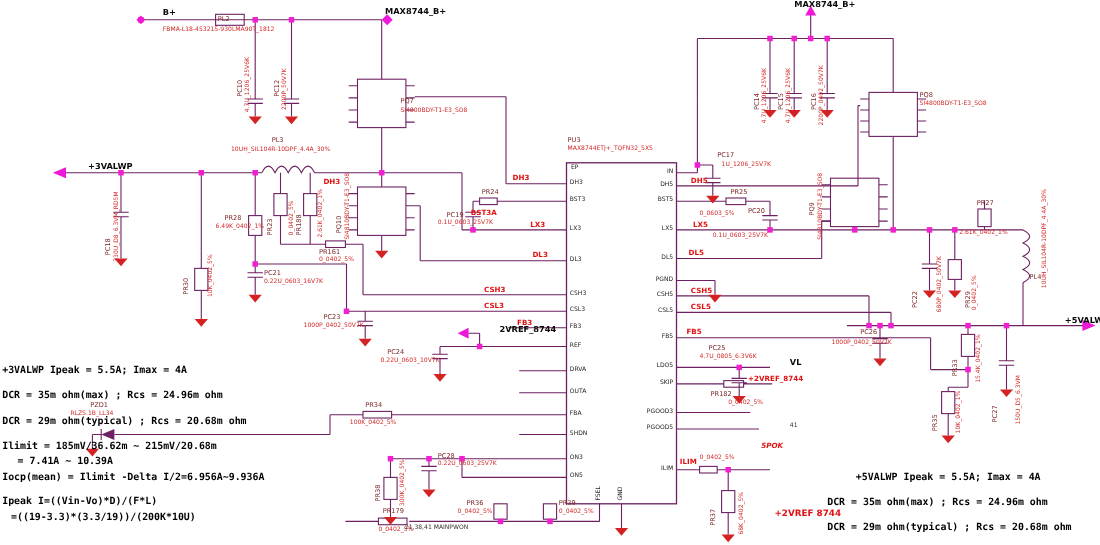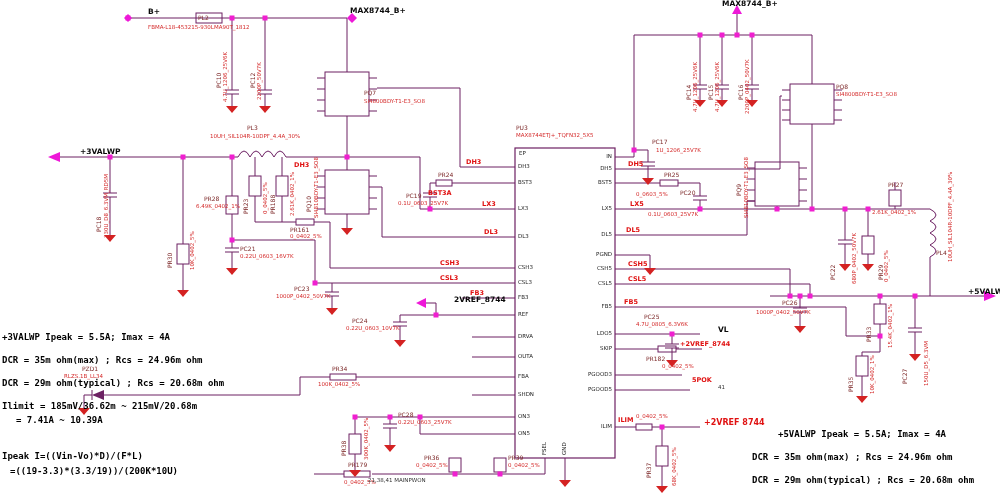--- a/index.html
+++ b/index.html
@@ -4,21 +4,21 @@
 <style>
   html,body{margin:0;padding:0;background:#fff;}
   .stage{position:relative;width:1000px;height:495px;background:#ffffff;overflow:hidden;
          font-family:"DejaVu Sans",sans-serif;}
   .stage svg{position:absolute;left:0;top:0;}
   #text-layer{position:absolute;left:0;top:0;width:1000px;height:495px;}
   .t{position:absolute;white-space:pre;line-height:1;}
   .ref{font-size:6px;color:#7c2727;}
   .val{font-size:5.5px;color:#d42a2a;}
   .net{font-size:6.5px;font-weight:bold;color:#e01212;}
-  .netbig{font-size:8px;font-weight:bold;color:#e01212;}
+  .netbig{font-size:8px;font-weight:bold;color:#e01212;margin-top:44px;}
   .power{font-size:7.5px;font-weight:bold;color:#0a0a0a;padding-left:24px;}
   .pin{font-size:5.5px;color:#222;}
   .note{font-size:5.5px;color:#333;}
   .anno{font-family:"DejaVu Sans Mono",monospace;font-size:9px;font-weight:bold;color:#000;}
   .r{transform:rotate(-90deg);transform-origin:0 0;}
   .ar{transform:translateX(-100%);}
 </style>
 </head>
 <body>
 
@@ -153,20 +153,21 @@
       <span class="t power" style="left: 698px; top: 0px;">MAX8744_B+</span>
       <span class="t power" style="left: 56px; top: 148px;">+3VALWP</span>
       <span class="t power" style="left: 944px; top: 288px;">+5VALWP</span>
       <span class="t power" style="left: 430px; top: 296px;">2VREF_8744</span>
       <span class="t power" style="left: 694px; top: 326px;">VL</span>
       <span class="t anno" style="left: 2px; top: 333px;">+3VALWP Ipeak = 5.5A; Imax = 4A</span>
       <span class="t anno" style="left: 2px; top: 356px;">DCR = 35m ohm(max) ; Rcs = 24.96m ohm</span>
       <span class="t anno" style="left: 2px; top: 379px;">DCR = 29m ohm(typical) ; Rcs = 20.68m ohm</span>
       <span class="t anno" style="left: 2px; top: 402px;">Ilimit = 185mV/36.62m ~ 215mV/20.68m</span>
       <span class="t anno" style="left: 16px; top: 416px;">= 7.41A ~ 10.39A</span>
+      <span class="t anno" style="left: 2px; top: 430px;">Iocp(mean) = Ilimit -Delta I/2=6.956A~9.936A</span>
       <span class="t anno" style="left: 2px; top: 452px;">Ipeak I=((Vin-Vo)*D)/(F*L)</span>
       <span class="t anno" style="left: 10px; top: 467px;">=((19-3.3)*(3.3/19))/(200K*10U)</span>
       <span class="t anno" style="left: 778px; top: 430px;">+5VALWP Ipeak = 5.5A; Imax = 4A</span>
       <span class="t anno" style="left: 752px; top: 453px;">DCR = 35m ohm(max) ; Rcs = 24.96m ohm</span>
       <span class="t anno" style="left: 752px; top: 476px;">DCR = 29m ohm(typical) ; Rcs = 20.68m ohm</span>
       <span class="t ref" style="left: 198px; top: 15px;">PL2</span>
       <span class="t val" style="left: 148px; top: 25px;">FBMA-L18-453215-930LMA90T_1812</span>
       <span class="t ref r" style="left: 216px; top: 88px;">PC10</span>
       <span class="t val r" style="left: 223px; top: 102px;">4.7U_1206_25V6K</span>
       <span class="t ref r" style="left: 250px; top: 88px;">PC12</span>
@@ -254,21 +255,21 @@
       <span class="t net" style="left: 440px; top: 275px;">CSL3</span>
       <span class="t net" style="left: 470px; top: 290px;">FB3</span>
       <span class="t net" style="left: 294px; top: 162px;">DH3</span>
       <span class="t net" style="left: 628px; top: 161px;">DH5</span>
       <span class="t net" style="left: 630px; top: 201px;">LX5</span>
       <span class="t net" style="left: 626px; top: 227px;">DL5</span>
       <span class="t net" style="left: 628px; top: 261px;">CSH5</span>
       <span class="t net" style="left: 628px; top: 276px;">CSL5</span>
       <span class="t net" style="left: 624px; top: 299px;">FB5</span>
       <span class="t net" style="left: 680px; top: 341px;">+2VREF_8744</span>
-      <span class="t net" style="left: 692px; top: 377px;">5POK</span>
+      <span class="t net" style="left: 692px; top: 402px; font-style: italic;">5POK</span>
       <span class="t note" style="left: 718px; top: 385px;">41</span>
       <span class="t net" style="left: 618px; top: 417px;">ILIM</span>
       <span class="t netbig" style="left: 704px; top: 419px;">+2VREF 8744</span>
       <span class="t ref" style="left: 652px; top: 139px;">PC17</span>
       <span class="t val" style="left: 656px; top: 148px;">1U_1206_25V7K</span>
       <span class="t ref" style="left: 664px; top: 172px;">PR25</span>
       <span class="t val" style="left: 636px; top: 192px;">0_0603_5%</span>
       <span class="t ref" style="left: 680px; top: 190px;">PC20</span>
       <span class="t val" style="left: 648px; top: 212px;">0.1U_0603_25V7K</span>
       <span class="t ref r" style="left: 736px; top: 196px;">PQ9</span>

